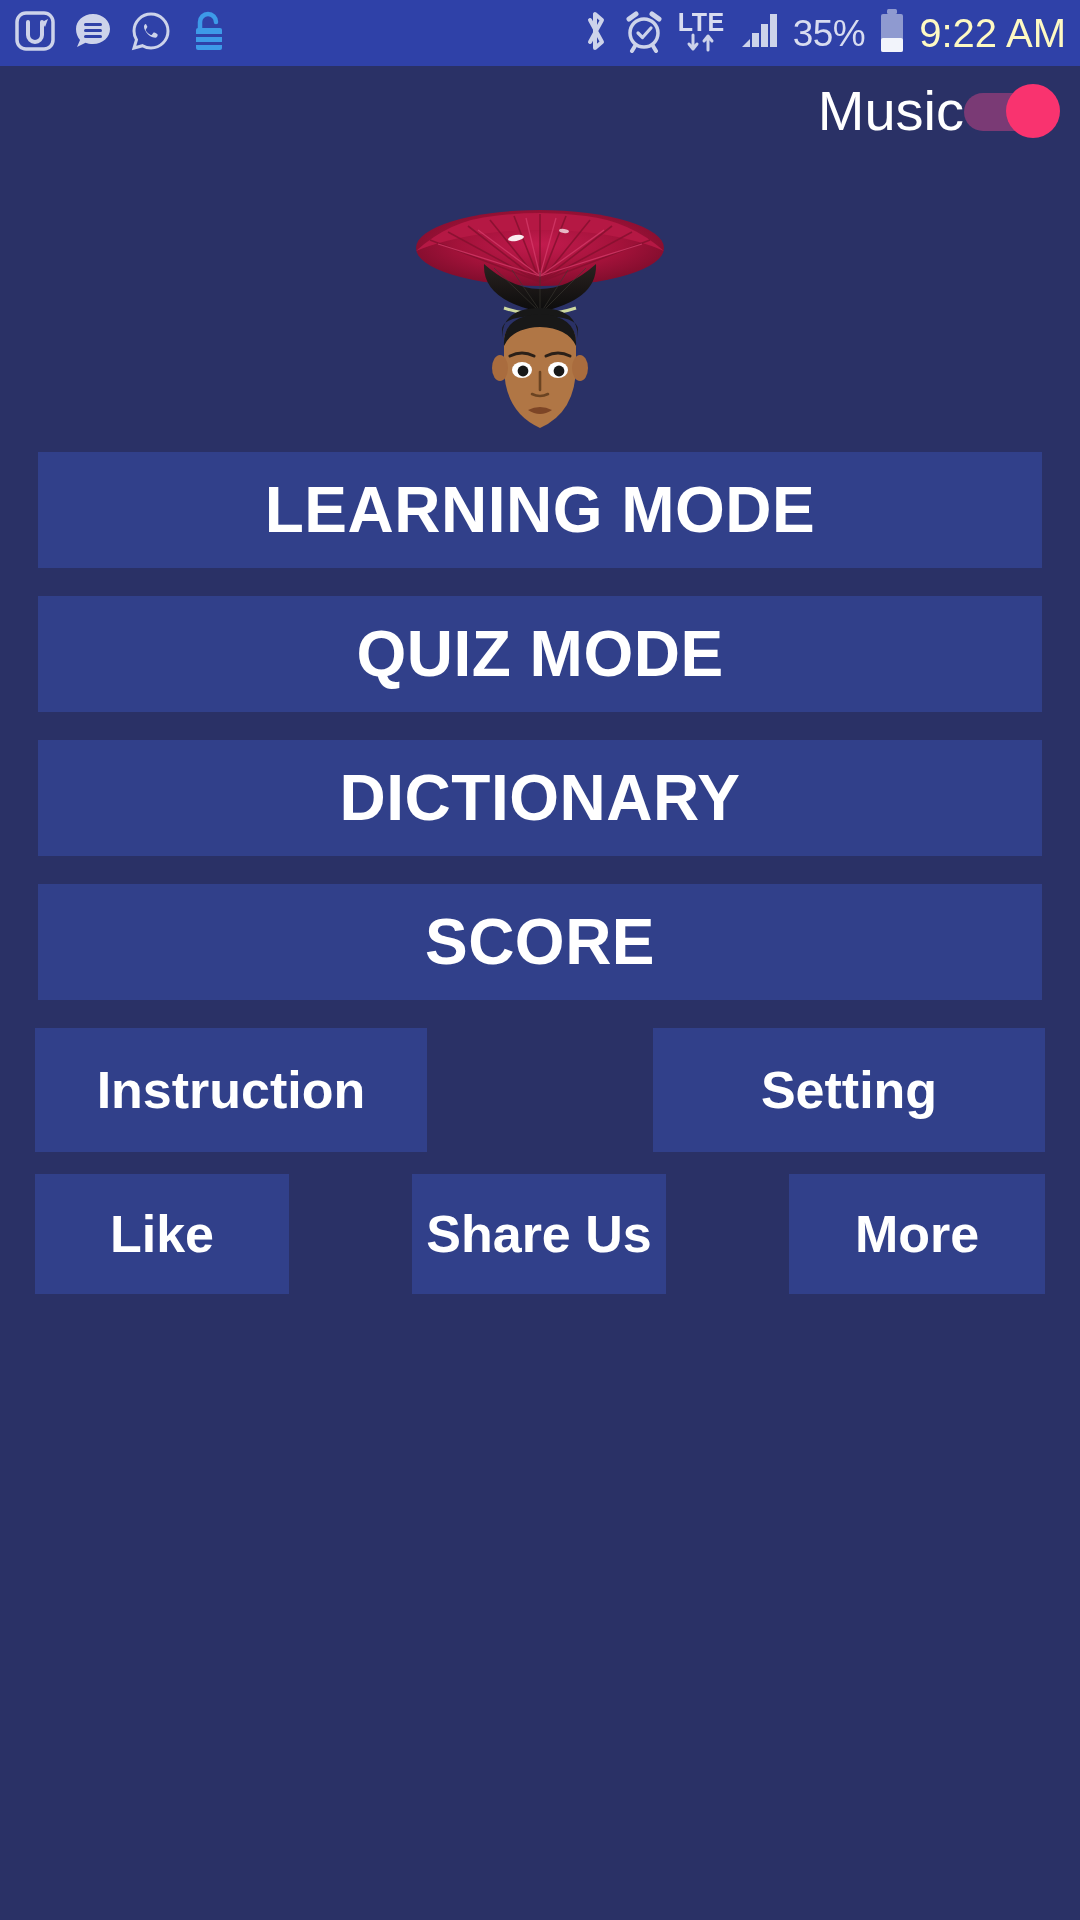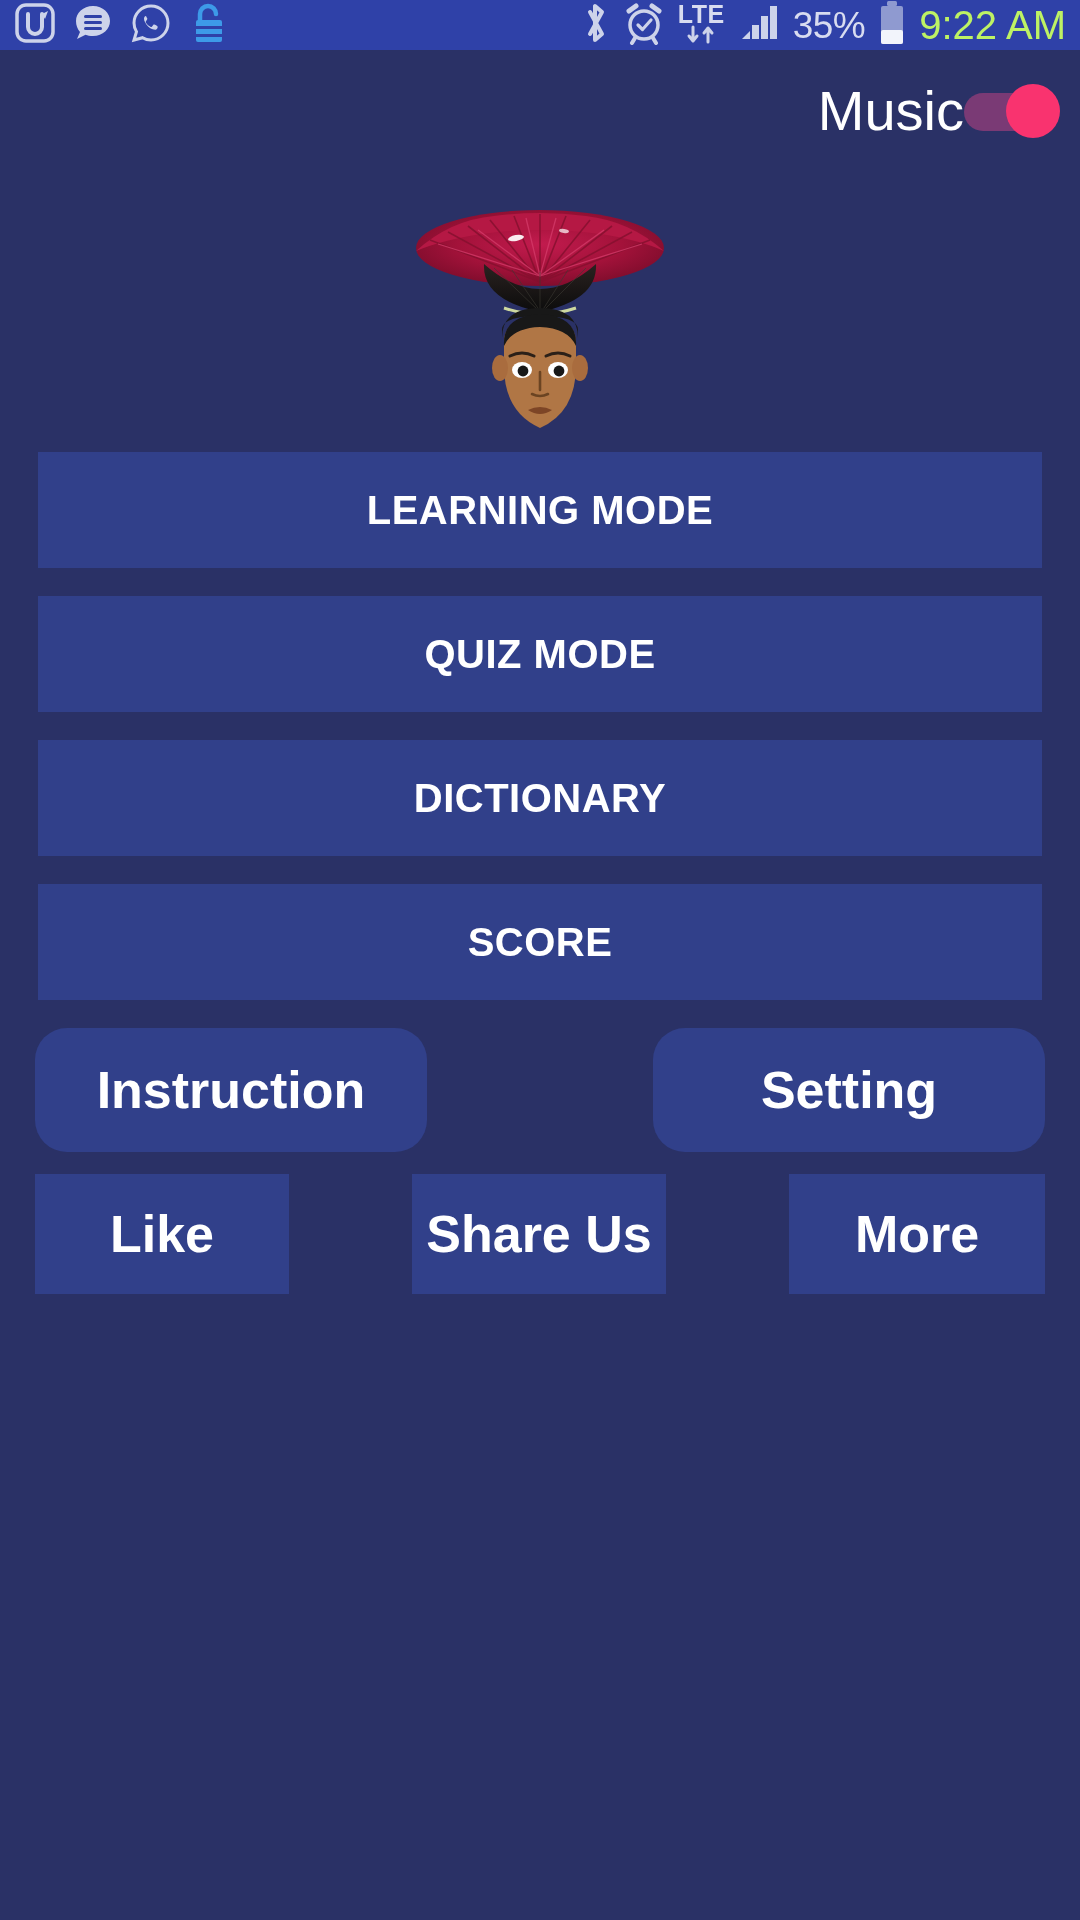--- a/index.html
+++ b/index.html
@@ -7,35 +7,35 @@
     width:1080px; height:1920px;
     background:#2a3166;
     font-family:"Liberation Sans", sans-serif;
     overflow:hidden;
   }
   #app { position:relative; width:1080px; height:1920px; background:#2a3166; }
 
   
   .statusbar{
     position:absolute; top:0; left:0;
-    width:1080px; height:50px;
+    width:1080px; height:66px;
     background:#2f41a8;
     display:flex; align-items:center;
     padding:0 14px;
     text-align:right;
   }
   .sb-left{ display:flex; align-items:center; gap:16px; }
   .sb-right{ display:flex; align-items:center; gap:13px; margin-left:auto; }
   .sb-ico{ display:block; }
   .sb-txt{
     color:#d8dcf0; font-size:37px; font-weight:400;
     letter-spacing:-0.5px; line-height:1;
     font-family:"Liberation Sans", sans-serif;
   }
-  .sb-time{ color:#bef264; font-size:40px; letter-spacing:0px; }
+  .sb-time{ color:#fef9c3; font-size:40px; letter-spacing:0px; }
   .lte-wrap{ display:flex; flex-direction:column; align-items:center; line-height:0.78; }
   .lte-txt{ color:#d8dcf0; font-size:25px; font-weight:bold; letter-spacing:0.5px; }
 
   
   .music-row{
     position:absolute; top:78px; right:20px;
     display:flex; align-items:center; 
   }
   .music-label{
     color:#ffffff; font-size:56px; font-weight:400;
@@ -73,29 +73,29 @@
     color:#ffffff;
     border:none;
     display:flex; align-items:center; justify-content:center;
     font-family:"Liberation Sans", sans-serif;
     text-align:center;
     cursor:pointer;
   }
   .btn-wide{
     width:1004px; margin:0 auto 28px auto;
     height:116px;
-    font-size:40px; font-weight:bold; letter-spacing:0.5px;
+    font-size:64px; font-weight:bold; letter-spacing:0.5px;
   }
   .row2{
     display:flex; justify-content:space-between;
     width:1010px; margin:0 auto 22px auto;
   }
   .btn-half{
     width:392px; height:124px;
-    font-size:52px; font-weight:bold;border-radius:32px;
+    font-size:52px; font-weight:bold;
   }
   .row3{
     display:flex; justify-content:space-between;
     width:1010px; margin:0 auto;
   }
   .btn-third{
     height:120px; font-size:52px; font-weight:bold;
   }
   .btn-share{ width:254px; }
   .btn-like{ width:254px; }

